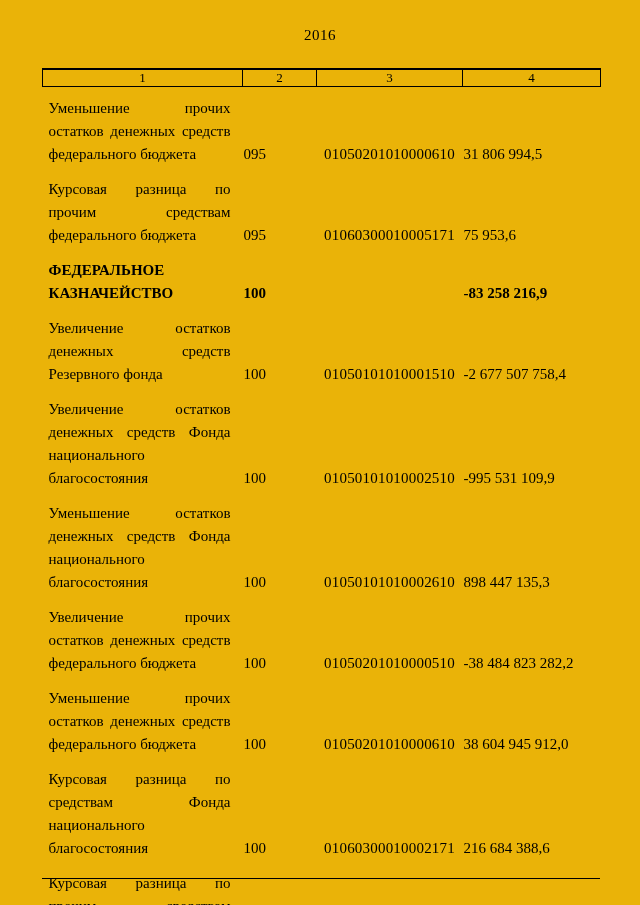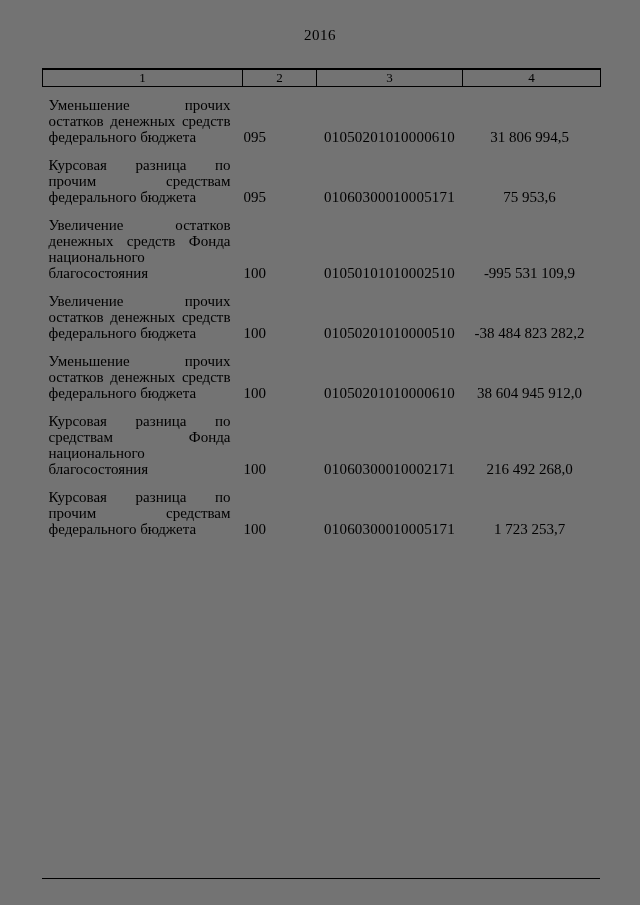--- a/index.html
+++ b/index.html
@@ -4,21 +4,21 @@
 <style>
   html, body {
     margin: 0;
     padding: 0;
     background: #ffffff;
   }
   .page {
     position: relative;
     width: 640px;
     height: 905px;
-    background: #737373;
+    background: #eab308;
     font-family: "Liberation Serif", "DejaVu Serif", serif;
     color: #000000;
     overflow: hidden;
   }
   .page-number {
     text-align: center;
     padding-top: 27px;
     font-size: 15px;
     letter-spacing: 0.5px;
   }
@@ -38,42 +38,42 @@
     font-weight: normal;
     font-size: 13px;
     padding: 0 0 1px 0;
     text-align: center;
     height: 15px;
     line-height: 15px;
   }
   tbody td {
     vertical-align: bottom;
     font-size: 15px;
-    line-height: 16px;
+    line-height: 23px;
     padding-top: 10px;
     padding-bottom: 2px;
   }
   td.name-cell {
     text-align: justify;
     padding-left: 6px;
     padding-right: 12px;
     hyphens: none;
   }
   td.code-cell {
     text-align: left;
     white-space: nowrap;
   }
   td.kbk-cell {
     text-align: center;
     white-space: nowrap;
     letter-spacing: 0.2px;
     margin-left: 8px;
   }
   td.amount-cell {
-    text-align: center;
+    text-align: left;
     padding-right: 5px;
     white-space: nowrap;
   }
   tr.bold td {
     font-weight: bold;
   }
   .table-bottom-line {
     position: absolute;
     left: 42px;
     top: 878px;
@@ -109,43 +109,61 @@
           <td class="code-cell">095</td>
           <td class="kbk-cell">01050201010000610</td>
           <td class="amount-cell">31 806 994,5</td>
         </tr>
         <tr>
           <td class="name-cell">Курсовая разница по прочим средствам федерального бюджета</td>
           <td class="code-cell">095</td>
           <td class="kbk-cell">01060300010005171</td>
           <td class="amount-cell">75 953,6</td>
         </tr>
+        <tr class="bold">
+          <td class="name-cell">ФЕДЕРАЛЬНОЕ КАЗНАЧЕЙСТВО</td>
+          <td class="code-cell">100</td>
+          <td class="kbk-cell"></td>
+          <td class="amount-cell">-83 258 216,9</td>
+        </tr>
+        <tr>
+          <td class="name-cell">Увеличение остатков денежных средств Резервного фонда</td>
+          <td class="code-cell">100</td>
+          <td class="kbk-cell">01050101010001510</td>
+          <td class="amount-cell">-2 677 507 758,4</td>
+        </tr>
         <tr>
           <td class="name-cell">Увеличение остатков денежных средств Фонда национального благосостояния</td>
           <td class="code-cell">100</td>
           <td class="kbk-cell">01050101010002510</td>
           <td class="amount-cell">-995 531 109,9</td>
+        </tr>
+        <tr>
+          <td class="name-cell">Уменьшение остатков денежных средств Фонда национального благосостояния</td>
+          <td class="code-cell">100</td>
+          <td class="kbk-cell">01050101010002610</td>
+          <td class="amount-cell">898 447 135,3</td>
         </tr>
         <tr>
           <td class="name-cell">Увеличение прочих остатков денежных средств федерального бюджета</td>
           <td class="code-cell">100</td>
           <td class="kbk-cell">01050201010000510</td>
           <td class="amount-cell">-38 484 823 282,2</td>
         </tr>
         <tr>
           <td class="name-cell">Уменьшение прочих остатков денежных средств федерального бюджета</td>
           <td class="code-cell">100</td>
           <td class="kbk-cell">01050201010000610</td>
           <td class="amount-cell">38 604 945 912,0</td>
         </tr>
         <tr>
           <td class="name-cell">Курсовая разница по средствам Фонда национального благосостояния</td>
           <td class="code-cell">100</td>
           <td class="kbk-cell">01060300010002171</td>
-          <td class="amount-cell">216 492 268,0</td>
+          <td class="amount-cell">216 684 388,6</td>
         </tr>
         <tr>
           <td class="name-cell">Курсовая разница по прочим средствам федерального бюджета</td>
           <td class="code-cell">100</td>
           <td class="kbk-cell">01060300010005171</td>
           <td class="amount-cell">1 723 253,7</td>
         </tr>
       </tbody>
   </table>
 

